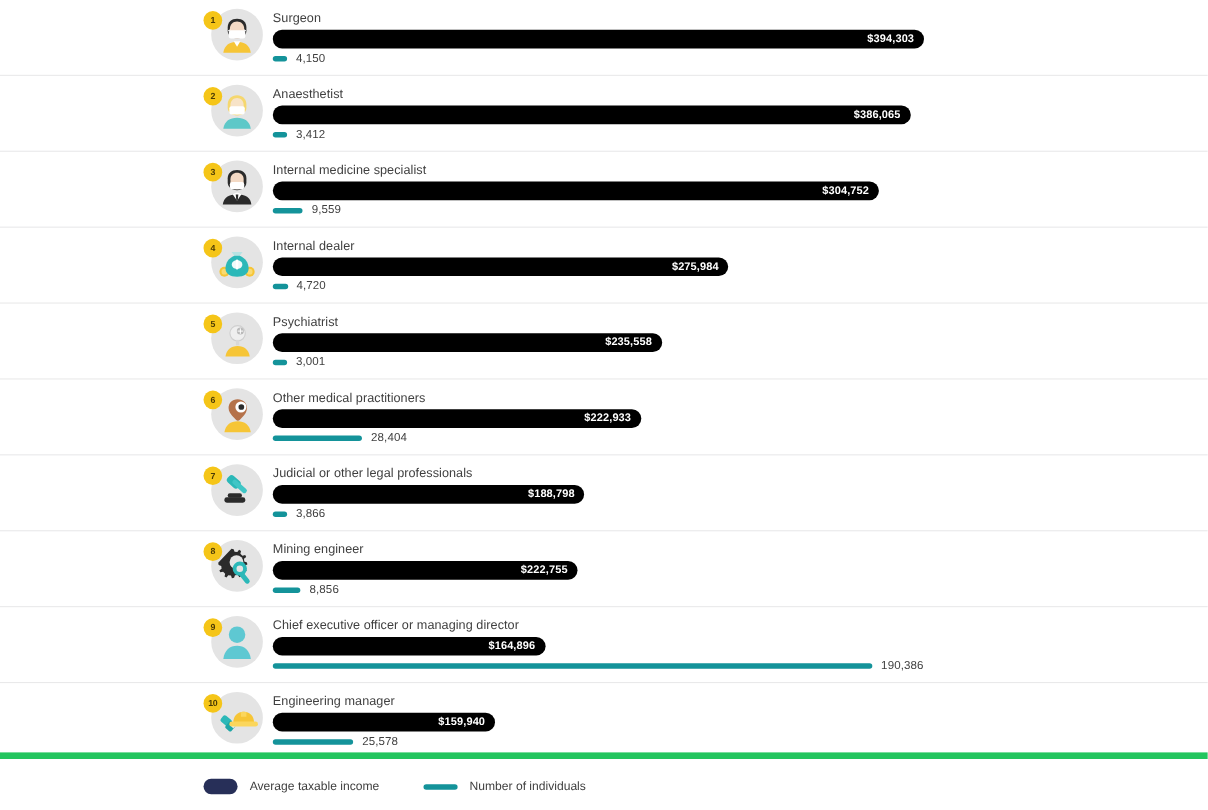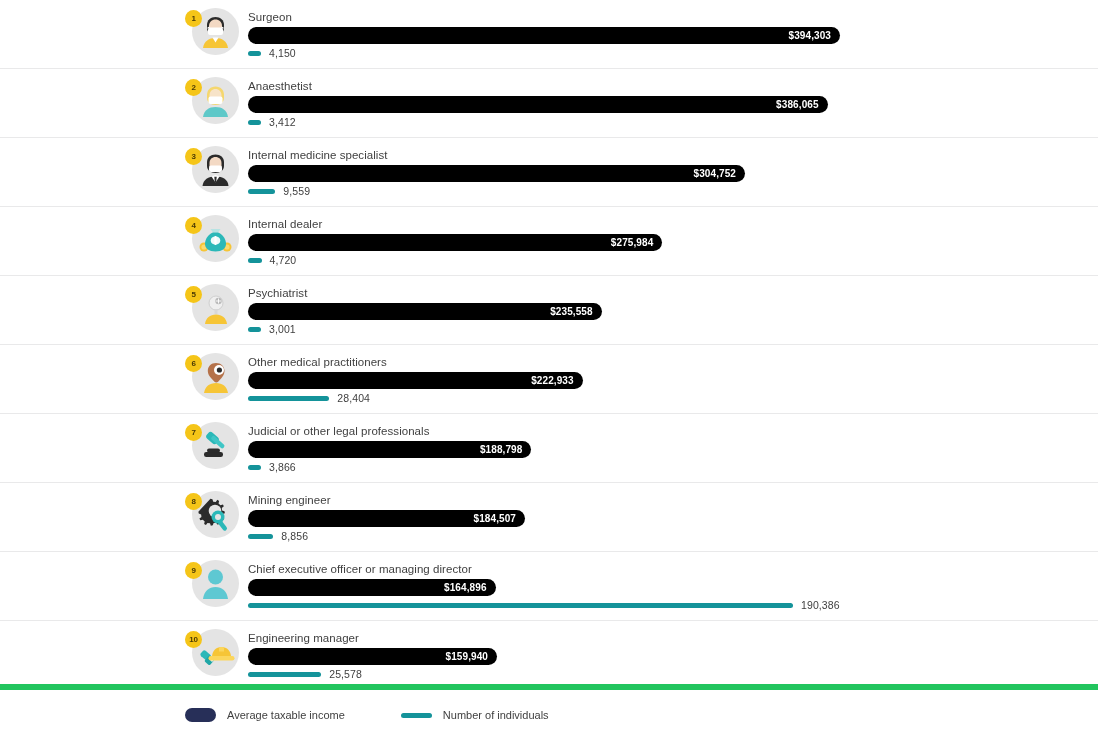--- a/index.html
+++ b/index.html
@@ -135,21 +135,21 @@
     white-space: nowrap;
     letter-spacing: 0.1px;
   }
 
   
   .legend {
     position: absolute;
     left: 185px;
     top: 708px;
     display: flex;
-    gap: 16px;
+    gap: 0px;
   }
   .legend-item {
     display: flex;
     align-items: center;
   }
   .legend-item + .legend-item { margin-left: 40px; }
   .legend-pill {
     width: 31px; height: 14px;
     border-radius: 7px;
     background: #272f58;
@@ -231,21 +231,21 @@
               <path d="M17.5 17c0-3.8 2.6-6 6-6s6 2.2 6 6v3.5c0 3.2-2.6 5.5-6 5.5s-6-2.3-6-5.5z" fill="#f3d9c4"></path>
               <rect x="17" y="19.5" width="13" height="6.5" rx="2" fill="#ffffff"></rect>
               <path d="M10.5 40c.8-6.5 5.5-9.5 13-9.5S36 33.5 36.5 40z" fill="#2b2b2b"></path>
               <path d="M19.5 30.5l4 6 4-6-4-1.5z" fill="#ffffff"></path>
               <path d="M22.3 30.8h2.4l-.5 5-.7 1-.7-1z" fill="#2b2b2b"></path>
             </svg>
             <div class="rank-badge">3</div>
           </div>
           <div class="occ-label">Internal medicine specialist</div>
           <div class="income-track">
-            <div class="income-bar" style="width:497px">
+            <div class="income-bar" style="width:551px">
               <span class="income-value">$304,752</span>
             </div>
           </div>
           <div class="count-track">
             <div class="count-bar" style="width:27.363645436114px"></div>
             <span class="count-value" style="left:35.363645436114px">9,559</span>
           </div>
         </div>
       </div>
       <div class="row">
@@ -358,21 +358,21 @@
               <circle cx="23" cy="20" r="6.3" fill="#e4e4e4"></circle>
               <circle cx="26" cy="26" r="6.5" fill="#2bb8b8"></circle>
               <circle cx="26" cy="26" r="3" fill="#e4e4e4"></circle>
               <rect x="27" y="29" width="4.5" height="12" rx="2.2" transform="rotate(-38 29 33)" fill="#2bb8b8"></rect>
             </svg>
             <div class="rank-badge">8</div>
           </div>
           <div class="occ-label">Mining engineer</div>
           <div class="income-track">
             <div class="income-bar" style="width:277.0157569179032px">
-              <span class="income-value">$184,507</span>
+              <span class="income-value">$222,755</span>
             </div>
           </div>
           <div class="count-track">
             <div class="count-bar" style="width:25.35123380920866px"></div>
             <span class="count-value" style="left:33.351233809208665px">8,856</span>
           </div>
         </div>
       </div>
       <div class="row">
         <div class="row-inner">
@@ -405,21 +405,21 @@
               <rect x="14" y="27" width="7" height="8" rx="1.5" transform="rotate(40 17 31)" fill="#1fa6a6"></rect>
               <path d="M17 30l5-5 3 3-5 5z" fill="#f2f2f2"></path>
               <path d="M20 28c0-6 4-10 9.5-10S39 22 39 28z" fill="#f6c536"></path>
               <rect x="16.5" y="27" width="26" height="4.5" rx="2.2" fill="#fbd65c"></rect>
               <path d="M27 18.5c1.5-.6 3.5-.6 5 0v4h-5z" fill="#fbd65c"></path>
             </svg>
             <div class="rank-badge">10</div>
           </div>
           <div class="occ-label">Engineering manager</div>
           <div class="income-track">
-            <div class="income-bar" style="width:249px">
+            <div class="income-bar" style="width:202px">
               <span class="income-value">$159,940</span>
             </div>
           </div>
           <div class="count-track">
             <div class="count-bar" style="width:73.21972203838517px"></div>
             <span class="count-value" style="left:81.21972203838517px">25,578</span>
           </div>
         </div>
       </div>
     </div>

